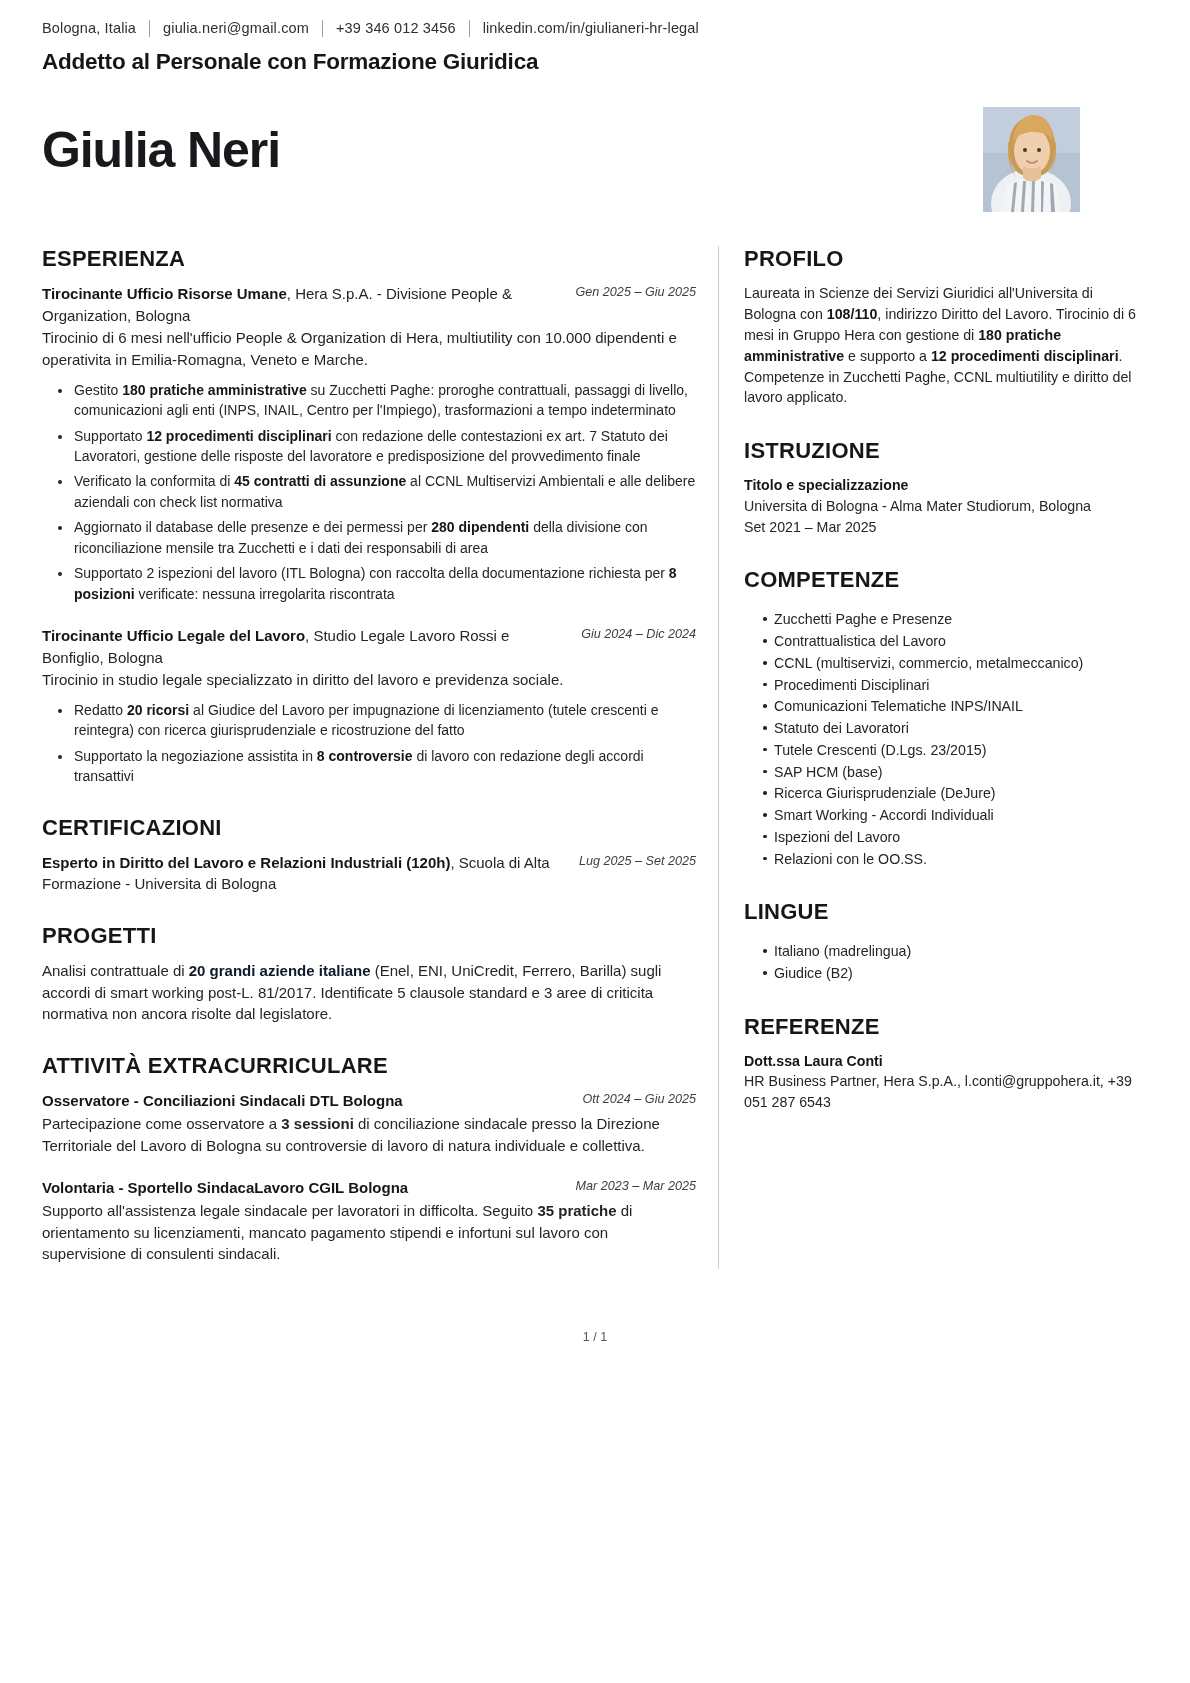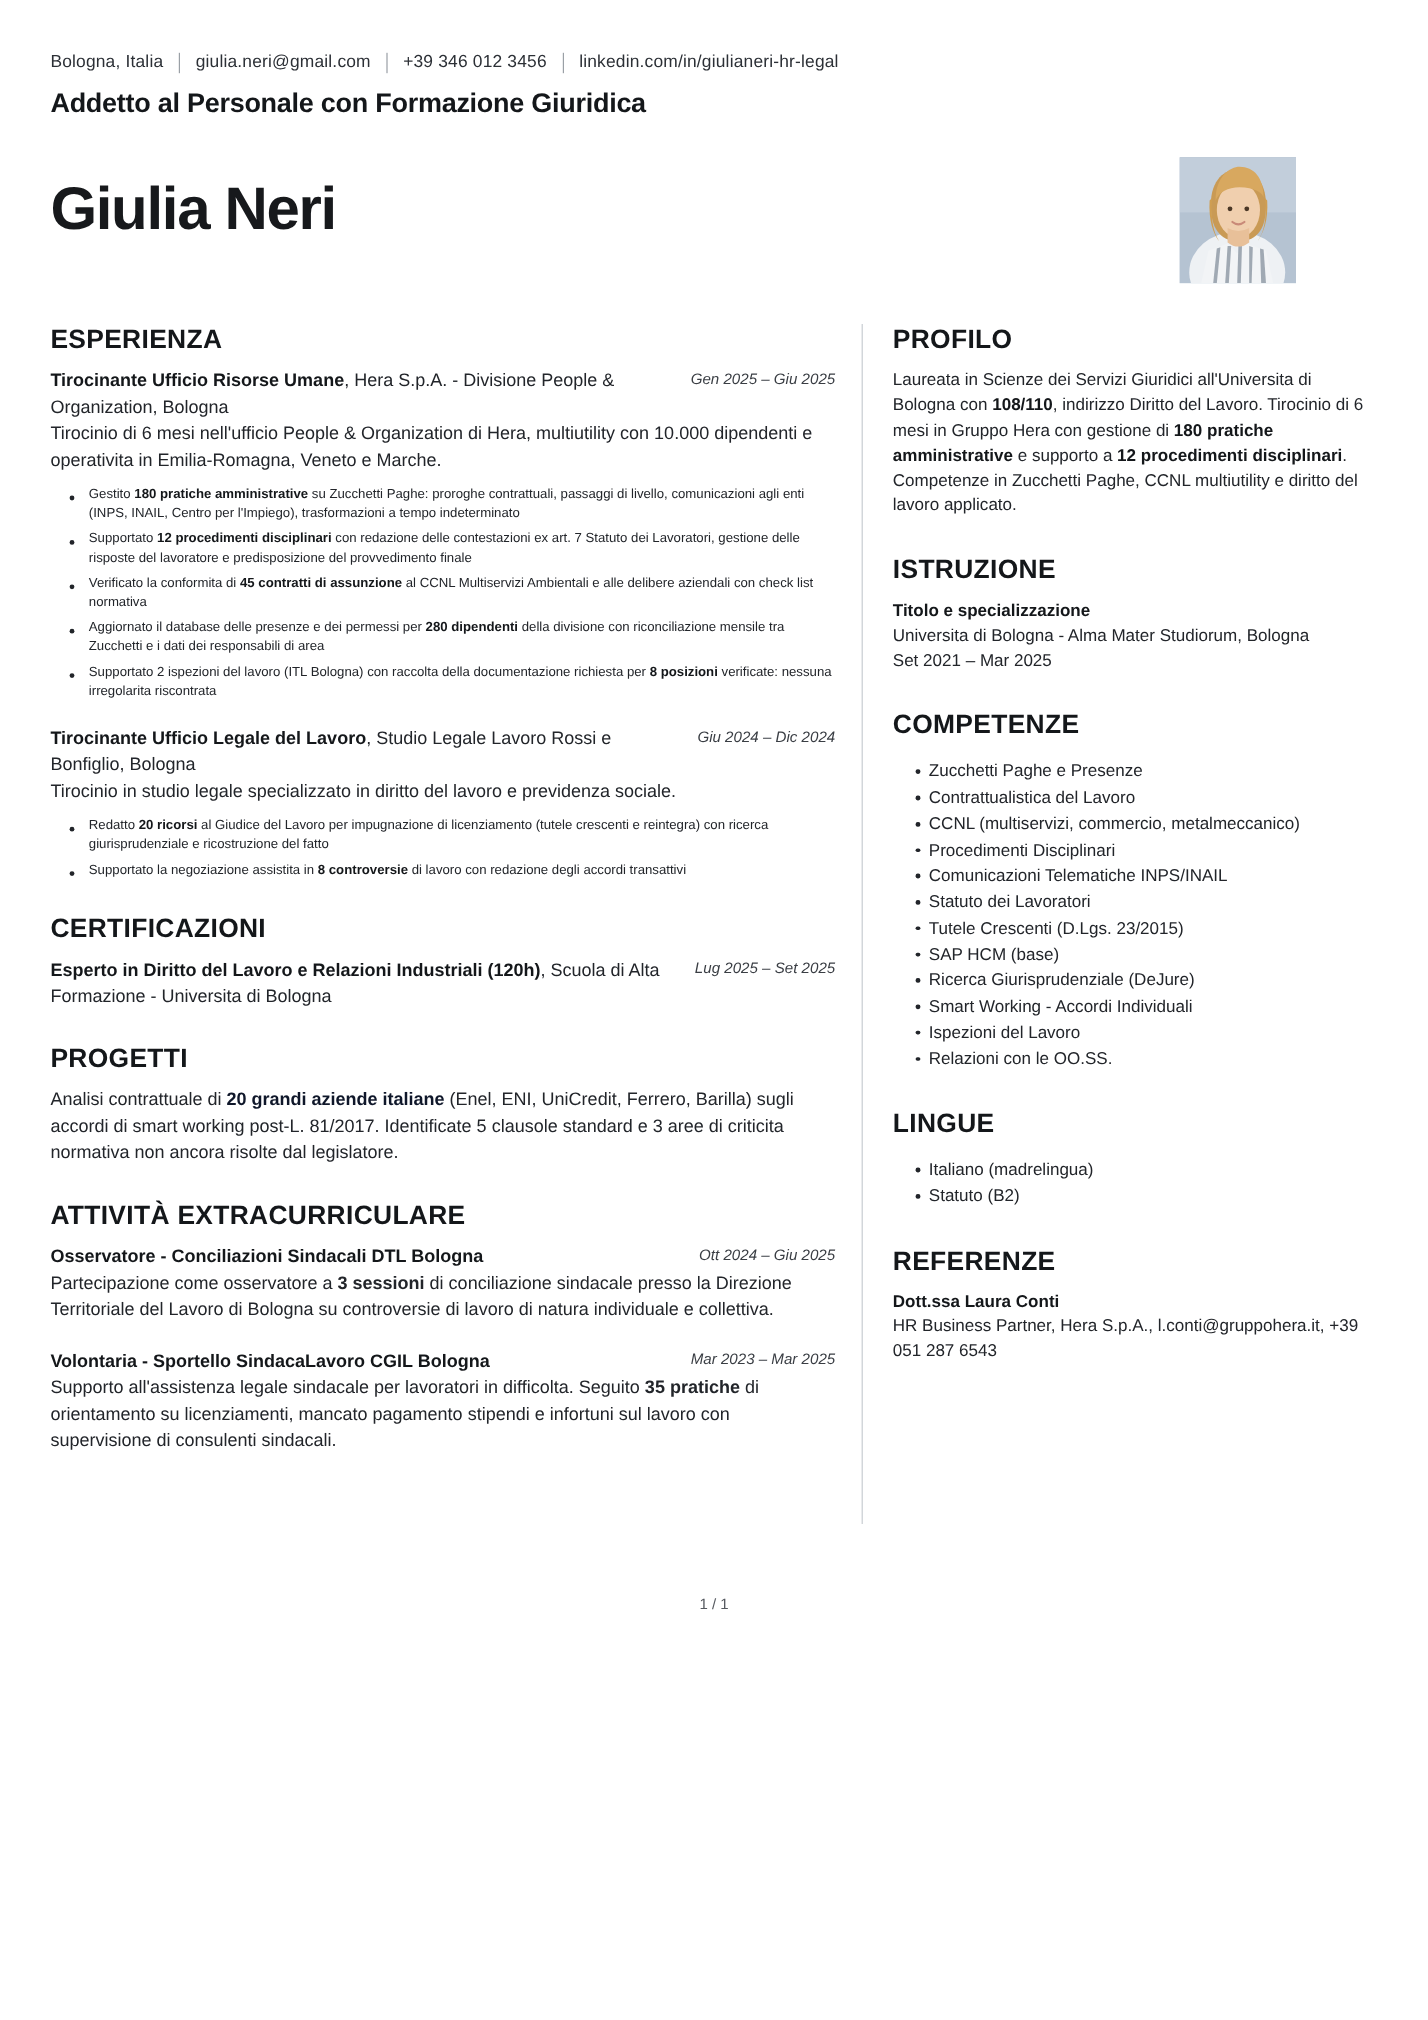--- a/index.html
+++ b/index.html
@@ -9,21 +9,21 @@
     height: 1683px;
     background: #ffffff;
     font-family: "Liberation Sans", sans-serif;
     color: #22252a;
     -webkit-font-smoothing: antialiased;
   }
   .page {
     position: relative;
     width: 1190px;
     height: 1382px;
-    padding: 42px 46px 0 42px;
+    padding: 18px 46px 0 42px;
   }
 
   
   .contact-line {
     display: flex;
     align-items: center;
     font-size: 14.5px;
     color: #2c3036;
     letter-spacing: .01em;
     margin-bottom: 11px;
@@ -132,21 +132,21 @@
     color: #22252a;
     margin-top: 1px;
   }
   ul.bullets {
     margin: 9px 0 0 0;
     padding: 0 0 0 30px;
     list-style: none;
   }
   ul.bullets li {
     position: relative;
-    font-size: 11px;
+    font-size: 14px;
     line-height: 1.46;
     color: #22252a;
     margin-bottom: 5px;
     padding-left: 2px;
   }
   ul.bullets li:before {
     content: "";
     position: absolute;
     left: -14px;
     top: 9px;
@@ -359,21 +359,21 @@
         <li>SAP HCM (base)</li>
         <li>Ricerca Giurisprudenziale (DeJure)</li>
         <li>Smart Working - Accordi Individuali</li>
         <li>Ispezioni del Lavoro</li>
         <li>Relazioni con le OO.SS.</li>
       </ul>
 
       <div class="sec-title">LINGUE</div>
       <ul class="side-list">
         <li>Italiano (madrelingua)</li>
-        <li>Statuto (B2)</li>
+        <li>Giudice (B2)</li>
       </ul>
 
       <div class="sec-title">REFERENZE</div>
       <div class="side-sub">Dott.ssa Laura Conti</div>
       <div class="side-text">HR Business Partner, Hera S.p.A., l.conti@gruppohera.it, +39 051 287 6543</div>
 
     </div>
   </div>
 
   <div class="page-footer">1 / 1</div>

